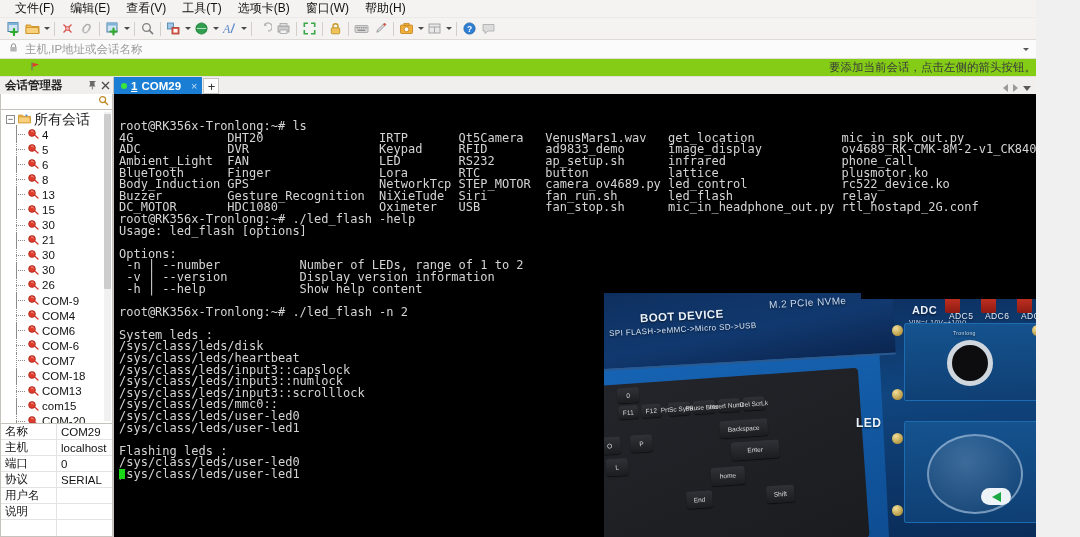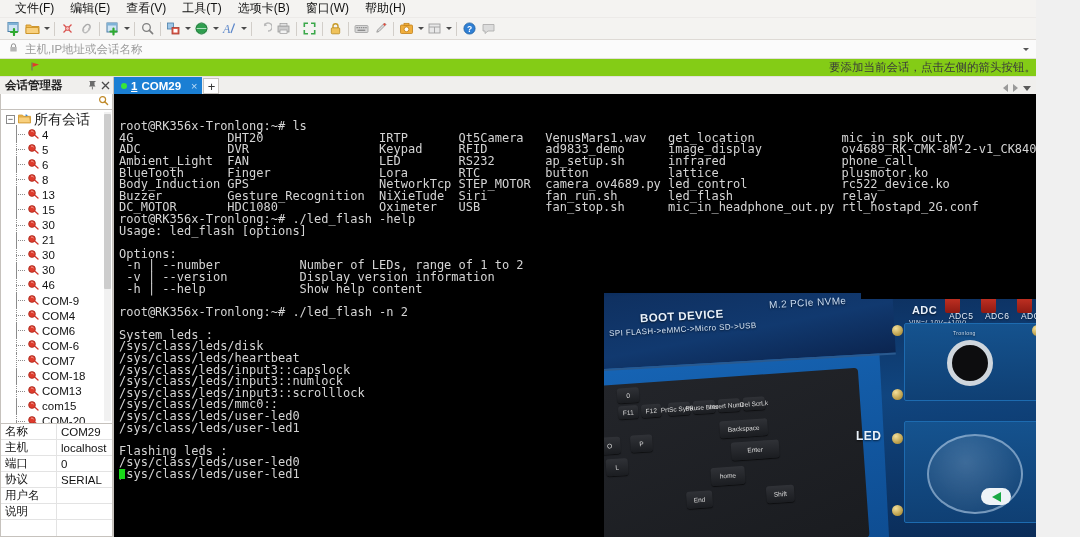--- a/index.html
+++ b/index.html
@@ -163,21 +163,21 @@
     background: linear-gradient(180deg,#0b2a57,#123a72);
     transform: rotate(-3.4deg);
   }
   .ph-lbl {
     position:absolute; color:#dbe7f5; font-family:"Liberation Sans",sans-serif; letter-spacing:0.4px;
     text-shadow: 0 1px 2px rgba(0,0,0,.6); white-space: nowrap;
   }
   .ph-boot { left: 36px; top: 18px; font-size: 11.5px; font-weight: bold; transform: rotate(-3.2deg); color:#eaf2fb; }
   .ph-spi { left: 5px; top: 31px; font-size: 8px; transform: rotate(-3.2deg); color:#d6e4f4; }
   .ph-m2 { left: 165px; top: 4px; font-size: 10px; transform: rotate(-3.2deg); color:#c9dcf2; }
-  .ph-led { left: 252px; top: 138px; font-size: 12px; color: #eaf2fb; font-weight:600; }
+  .ph-led { left: 252px; top: 125px; font-size: 12px; color: #eaf2fb; font-weight:600; }
   .ph-adc { left: 308px; top: 12px; font-size: 11px; color:#e8f0fa; font-weight:bold; }
   .ph-vin { left: 305px; top: 24px; font-size: 6.5px; color:#cfe0f3; }
   .ph-a5 { left: 345px; top: 18px; font-size: 8.5px; color:#e4eefa; }
   .ph-a6 { left: 381px; top: 18px; font-size: 8.5px; color:#e4eefa; }
   .ph-a7 { left: 417px; top: 18px; font-size: 8.5px; color:#e4eefa; }
   .ph-tron1 { left: 345px; top: 40px; font-size: 5px; color:#cbd9ea; }
 
   .ph-blueplate {
     position:absolute; left:-20px; top:52px; width: 300px; height: 200px;
     background: linear-gradient(170deg,#1766b8 0%, #135ba6 40%, #0e4d92 100%);
@@ -560,21 +560,21 @@
               <span>30</span>
             </div>
             <div class="tree-item">
               <span class="vline"></span>
               <span class="dash"></span>
               <span><svg width="12" height="11" viewBox="0 0 12 11">
                   <circle cx="5" cy="5" r="3.4" fill="#e03b2c" stroke="#9b2418" stroke-width="0.7"></circle>
                   <path d="M4 3.2 a2 2 0 0 1 2.6 1.2" stroke="#f6b8b0" stroke-width="0.8" fill="none"></path>
                   <path d="M7.6 7 L11 10" stroke="#d0352a" stroke-width="1.3" stroke-linecap="round"></path>
                 </svg></span>
-              <span>46</span>
+              <span>26</span>
             </div>
             <div class="tree-item">
               <span class="vline"></span>
               <span class="dash"></span>
               <span><svg width="12" height="11" viewBox="0 0 12 11">
                   <circle cx="5" cy="5" r="3.4" fill="#e03b2c" stroke="#9b2418" stroke-width="0.7"></circle>
                   <path d="M4 3.2 a2 2 0 0 1 2.6 1.2" stroke="#f6b8b0" stroke-width="0.8" fill="none"></path>
                   <path d="M7.6 7 L11 10" stroke="#d0352a" stroke-width="1.3" stroke-linecap="round"></path>
                 </svg></span>
               <span>COM-9</span>

